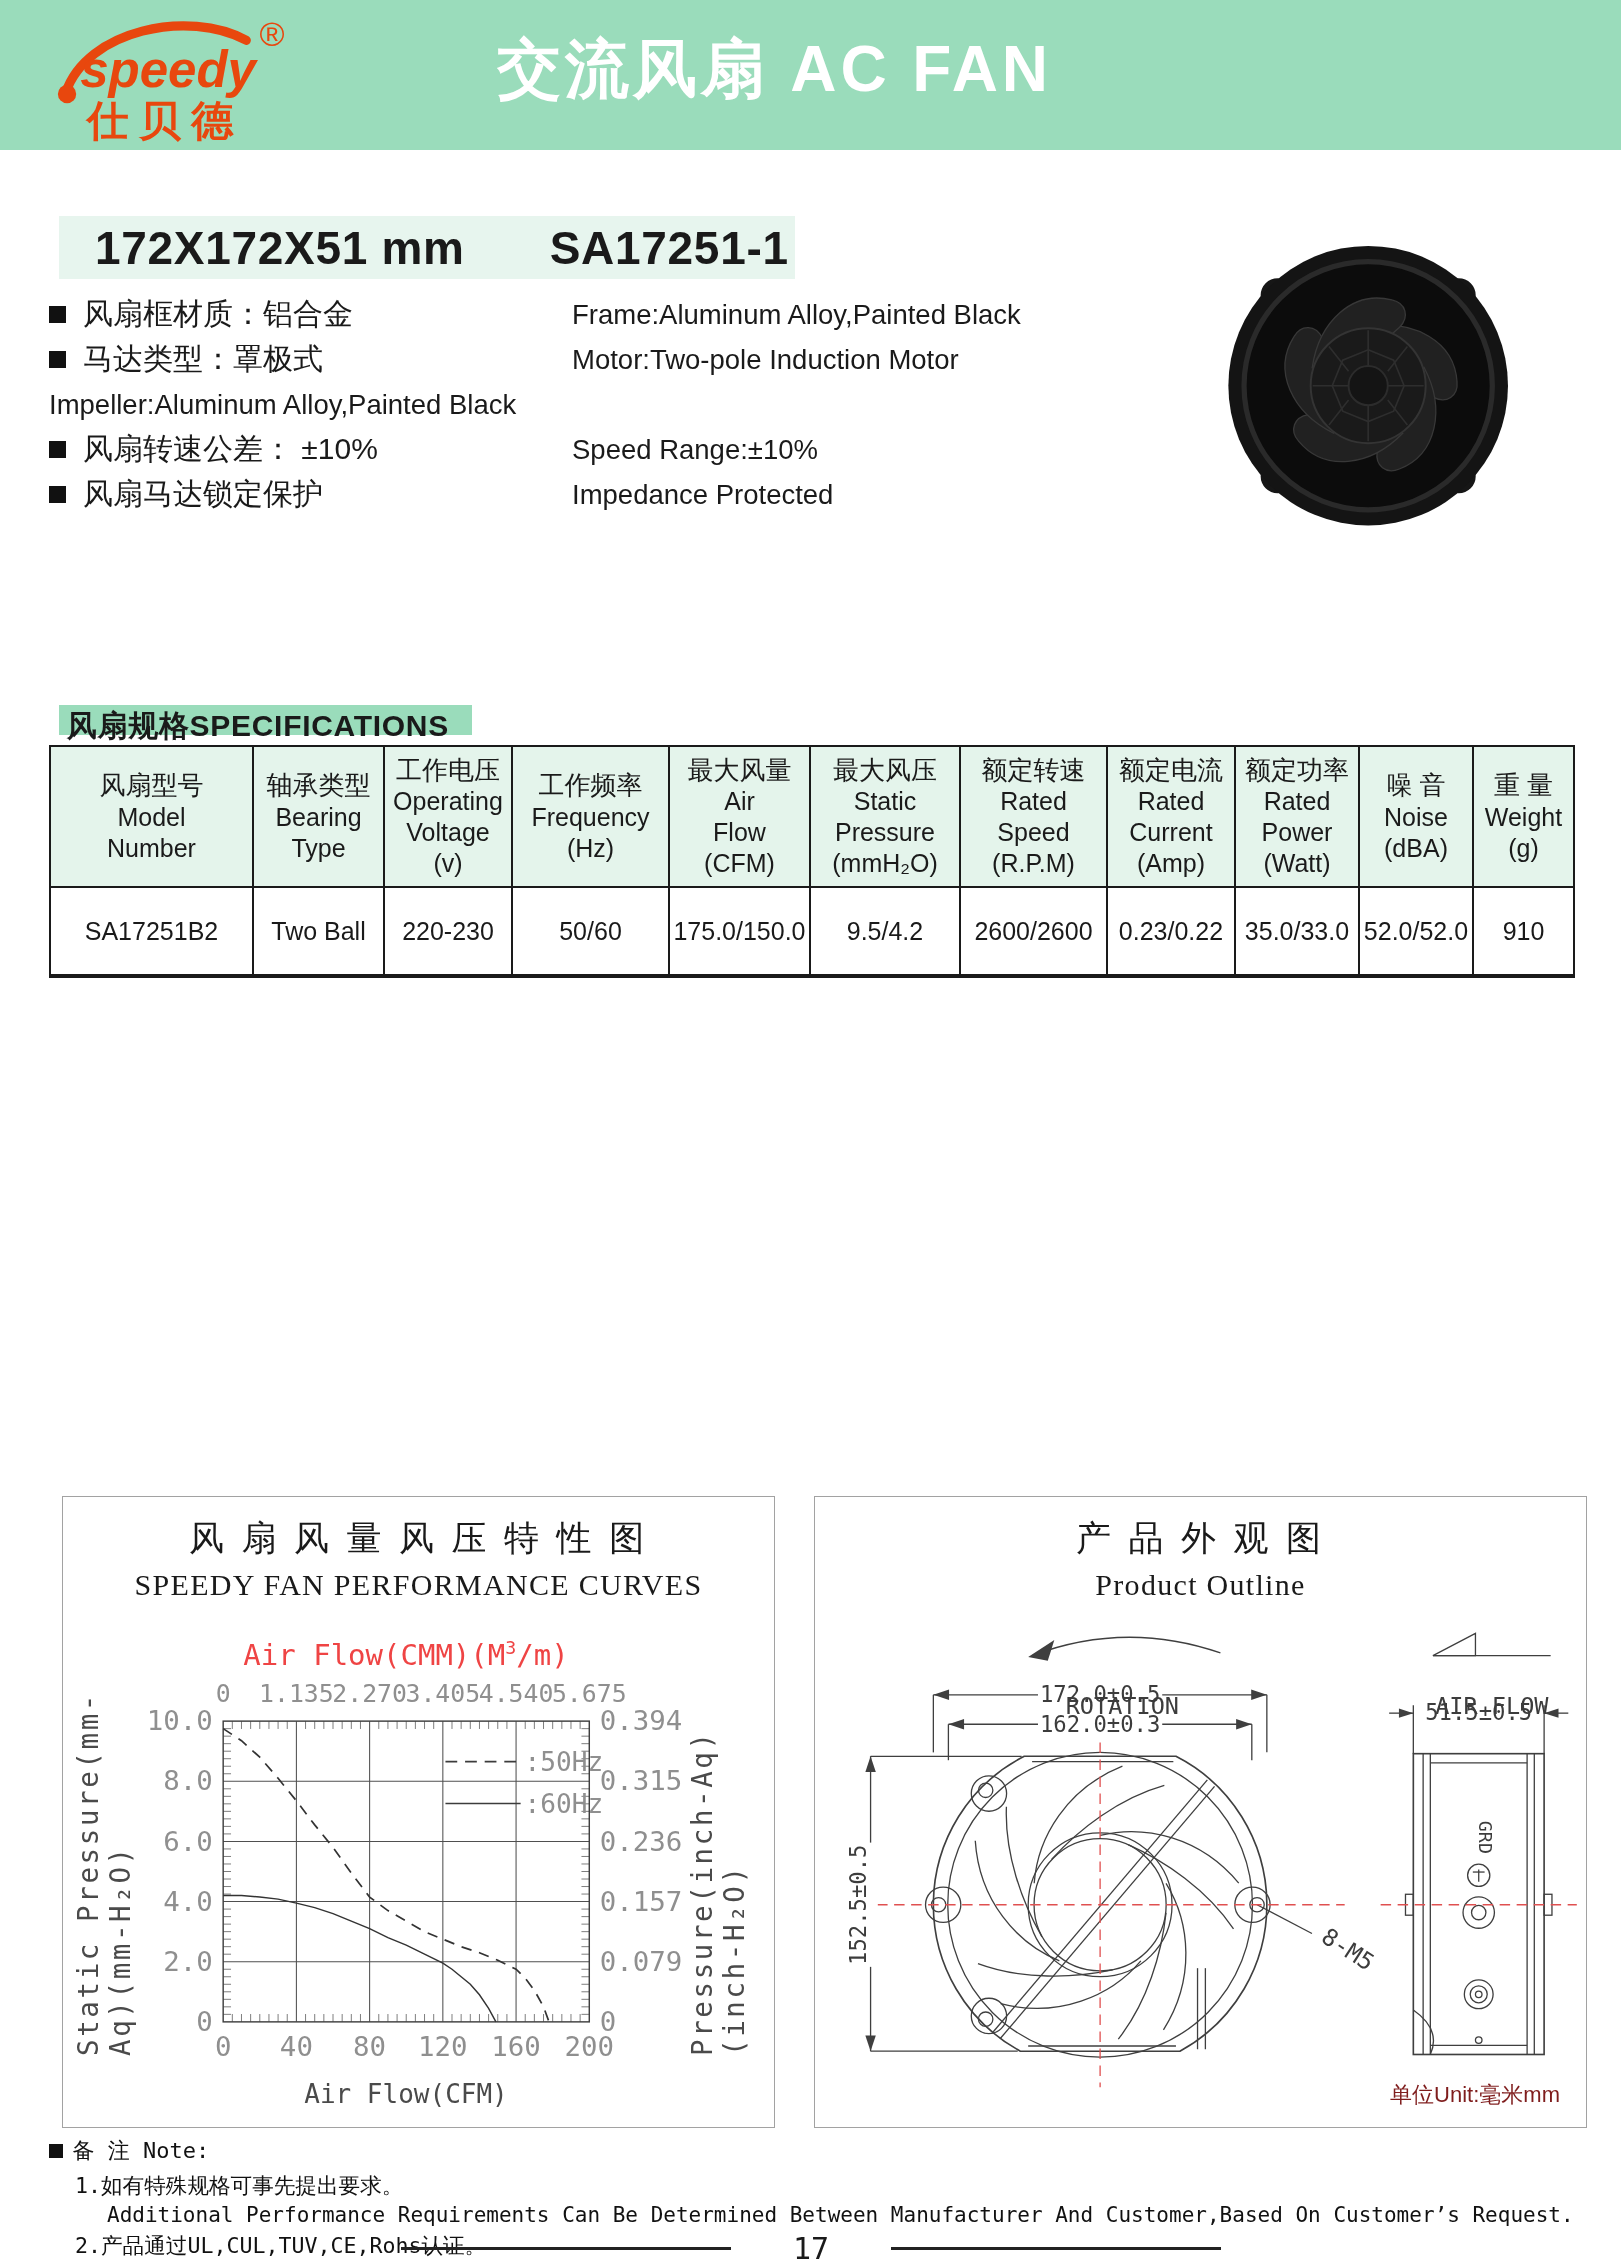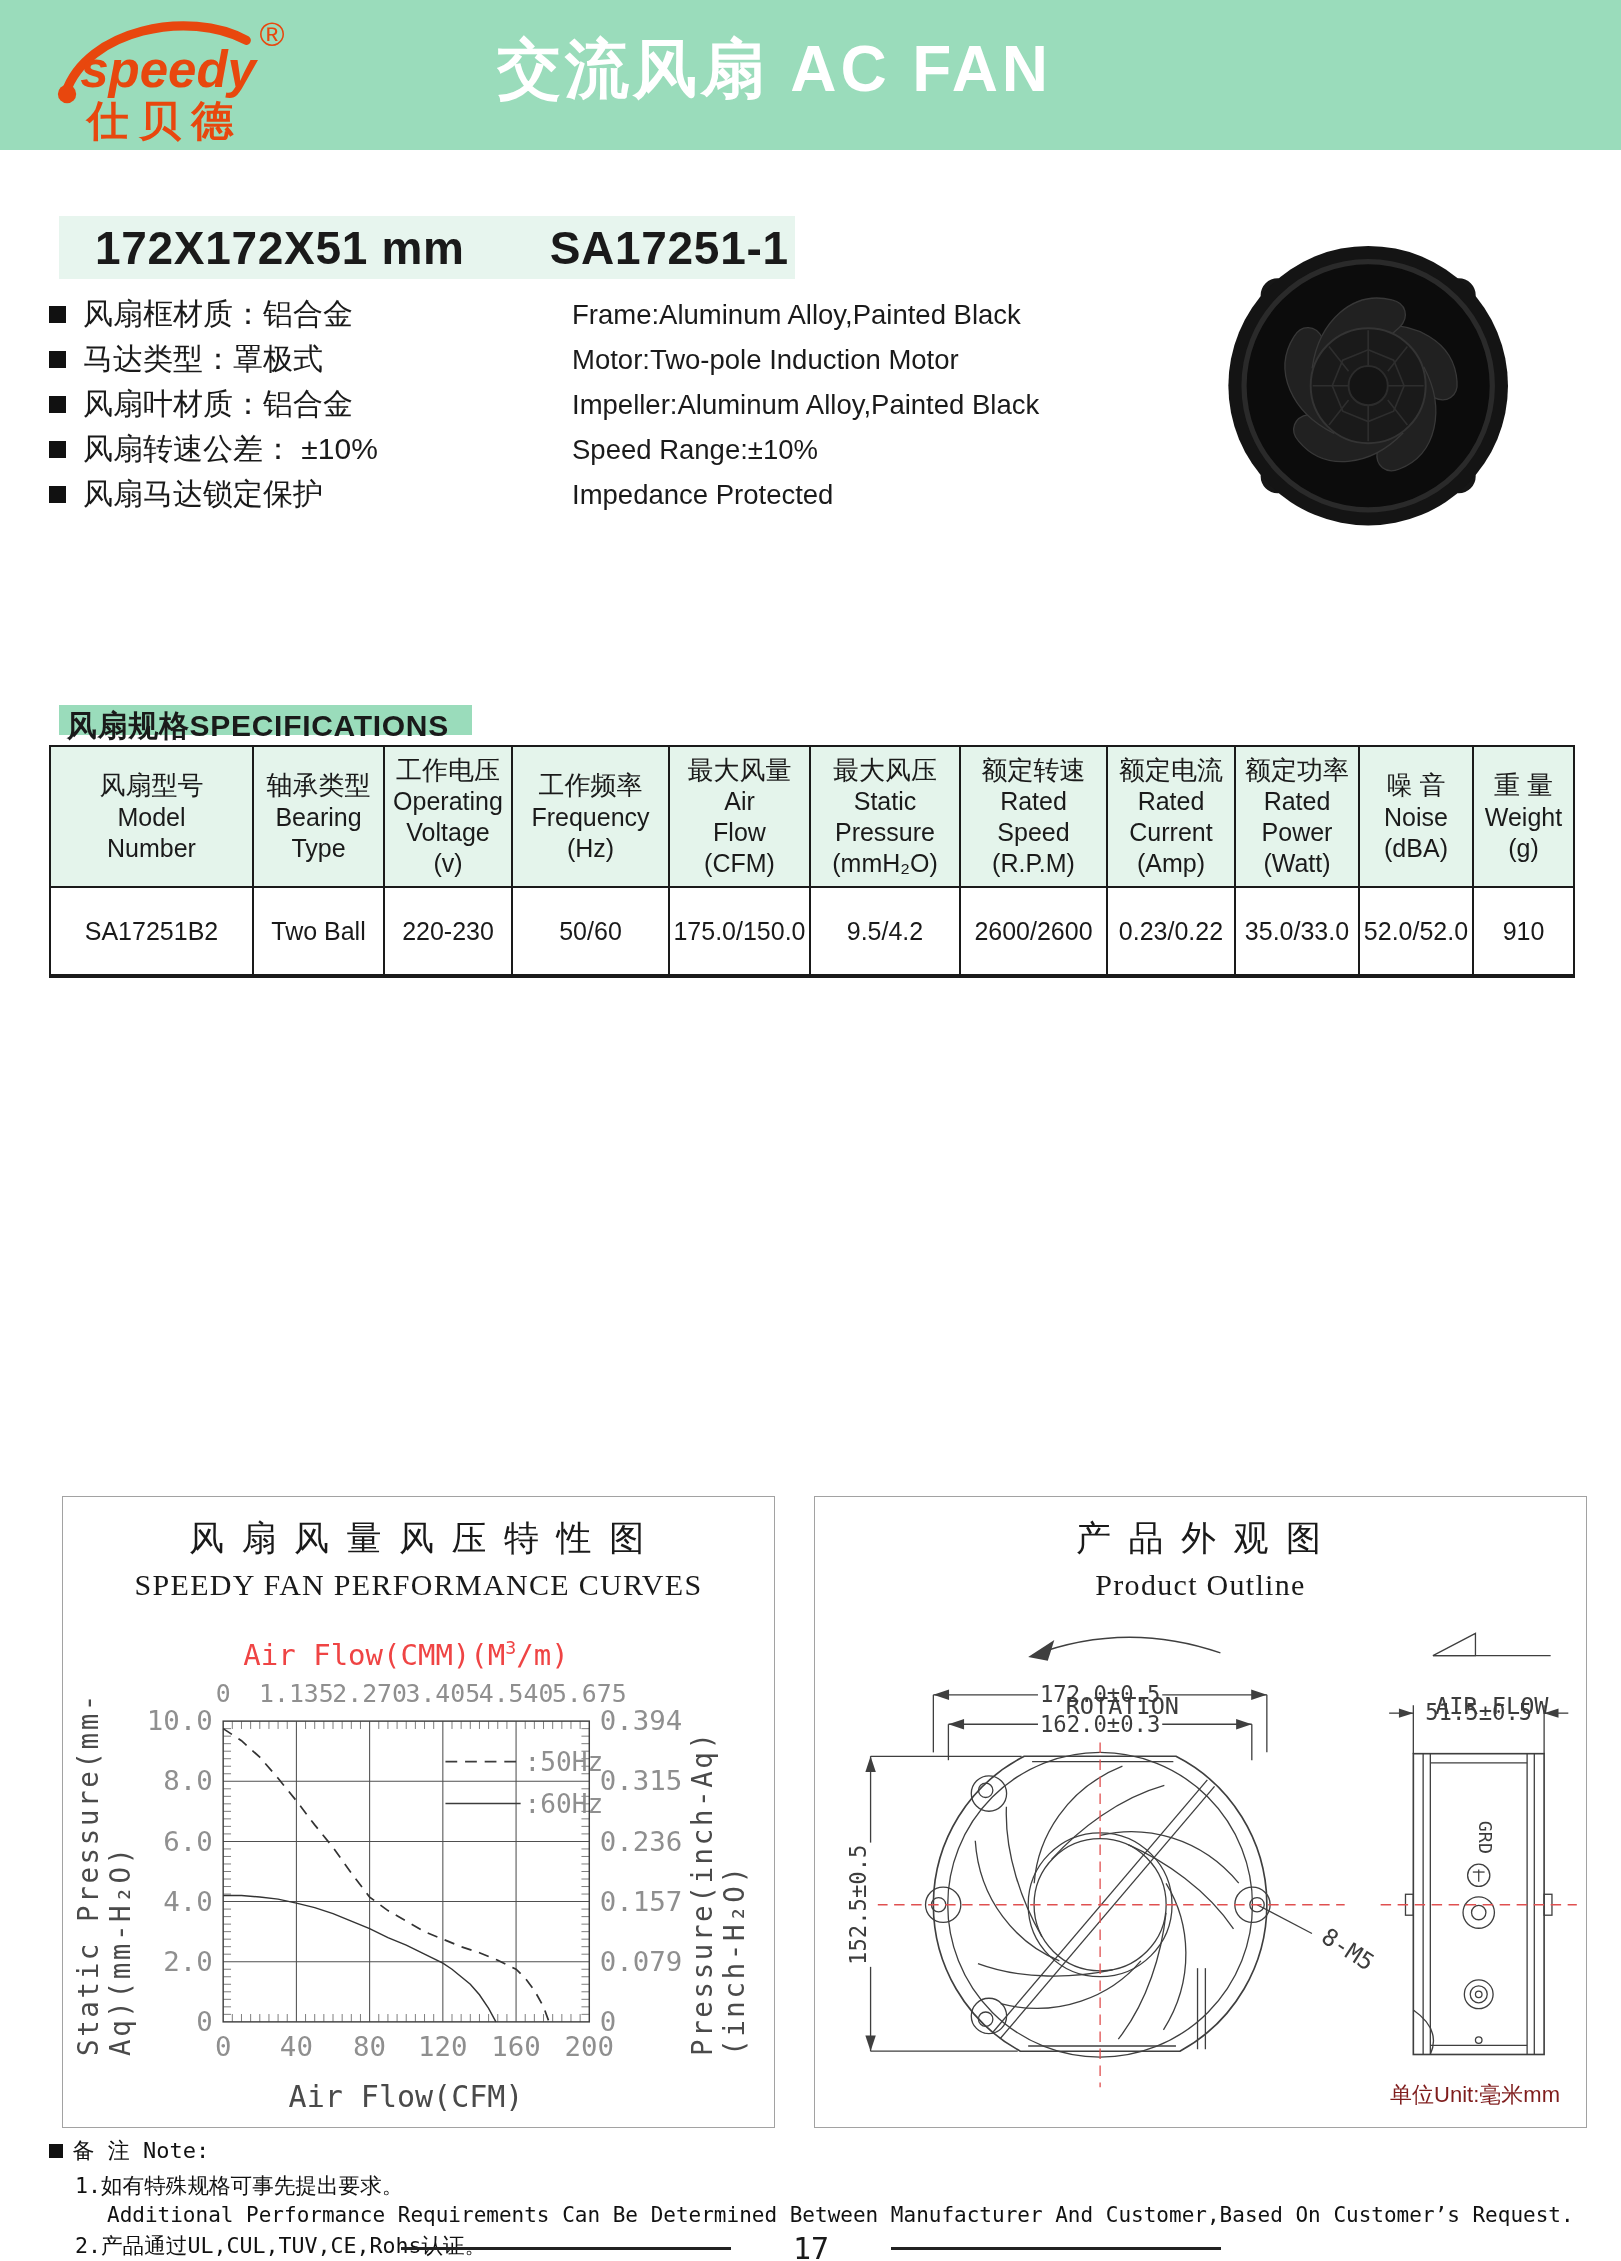--- a/index.html
+++ b/index.html
@@ -47,21 +47,21 @@
   .panel h3{position:absolute;left:0;right:0;top:67px;margin:4px;text-align:center;
             font-family:"Liberation Serif","DejaVu Serif",serif;font-size:30px;font-weight:normal;
             letter-spacing:1.3px;}
   .mono{font-family:"DejaVu Sans Mono","Liberation Mono",monospace;}
 
   .top-axis-label{position:absolute;left:160px;top:140px;width:366px;text-align:center;
                   color:#ef4444;font-size:29px;}
   .top-axis-label .sup{font-size:18.3px;vertical-align:super;}
   #chart-svg{position:absolute;left:0;top:175px;}
   .bottom-axis-label{position:absolute;left:160px;top:582px;width:366px;text-align:center;
-                     color:#4a4a4a;font-size:30px;}
+                     color:#4a4a4a;font-size:26px;}
   .vlabel{position:absolute;top:180px;height:379px;display:flex;align-items:center;justify-content:center;
           writing-mode:vertical-rl;transform:rotate(180deg);color:#4a4a4a;font-size:27.5px;letter-spacing:2.6px;}
   .vlabel.left{left:9.2px;}
   .vlabel.right{left:623px;}
 
   .unit-label{position:absolute;right:26px;bottom:17px;font-size:22px;color:#7f1d1d;}
 
   
   .notes{position:absolute;left:49px;top:2136px;width:1530px;color:#111;
          font-family:"DejaVu Sans Mono","Liberation Mono",monospace;}
@@ -110,24 +110,20 @@
       <span class="en">Frame:Aluminum Alloy,Painted Black</span>
       </li>
     <li>
       <span class="cn">
           <span class="bullet"></span>
           <span>马达类型：罩极式</span>
         </span>
       <span class="en">Motor:Two-pole Induction Motor</span>
       </li>
     <li>
-      <span class="cn">
-          <span class="bullet"></span>
-          <span>风扇叶材质：铝合金</span>
-        </span>
       <span class="en">Impeller:Aluminum Alloy,Painted Black</span>
       </li>
     <li>
       <span class="cn">
           <span class="bullet"></span>
           <span>风扇转速公差： ±10%</span>
         </span>
       <span class="en">Speed Range:±10%</span>
       </li>
     <li>

